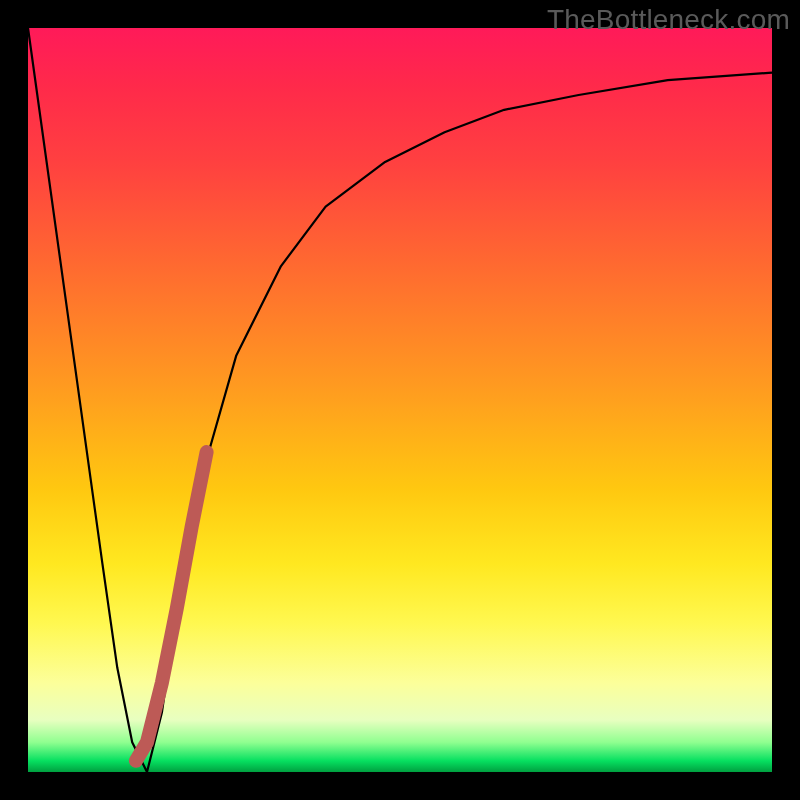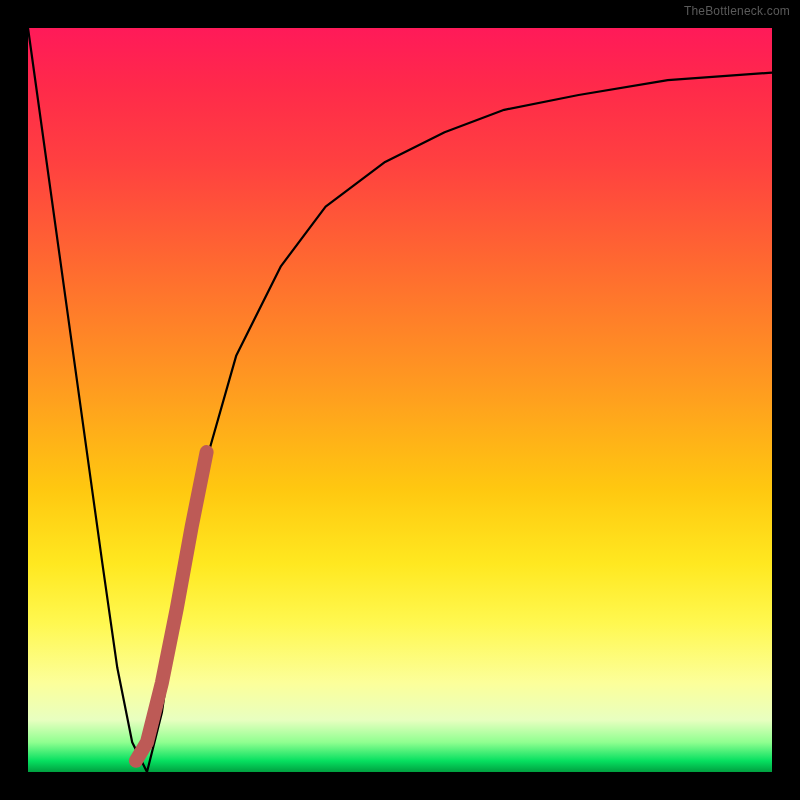--- a/index.html
+++ b/index.html
@@ -38,21 +38,21 @@
       #90ff90 96%,
       #06e060 98.5%,
       #00a040 100%
     );
   }
   .watermark {
     position: absolute;
     top: 4px;
     right: 10px;
     color: #5a5a5a;
-    font-size: 12px;
+    font-size: 28px;
     font-weight: 500;
     letter-spacing: 0.2px;
     z-index: 5;
   }
   svg.curves {
     position: absolute;
     left: 0;
     top: 0;
     width: 744px;
     height: 744px;

